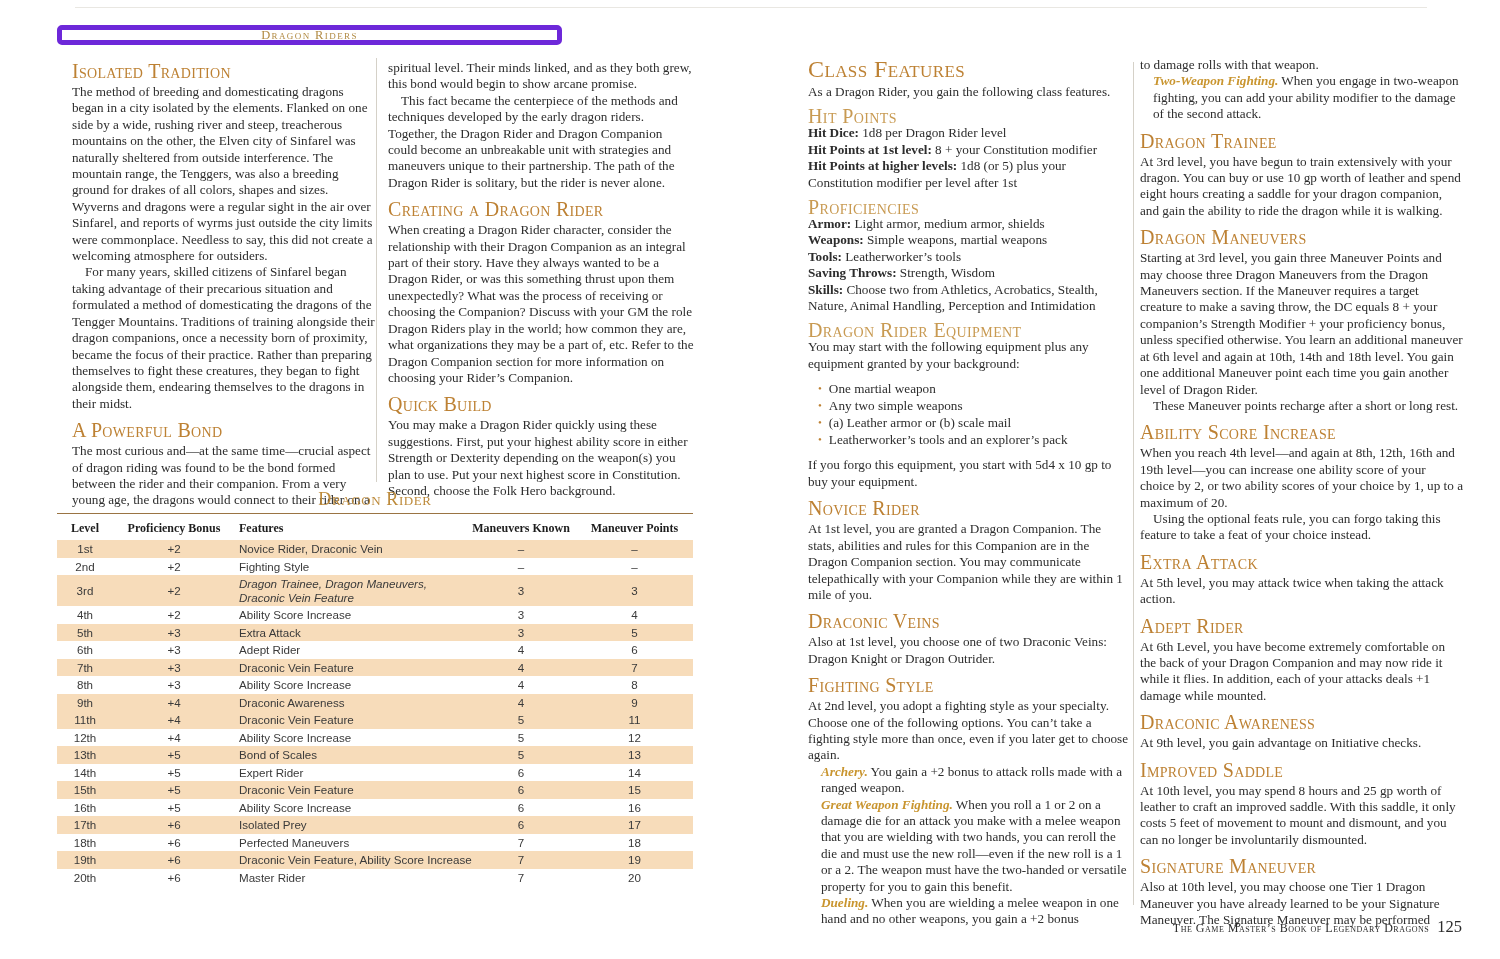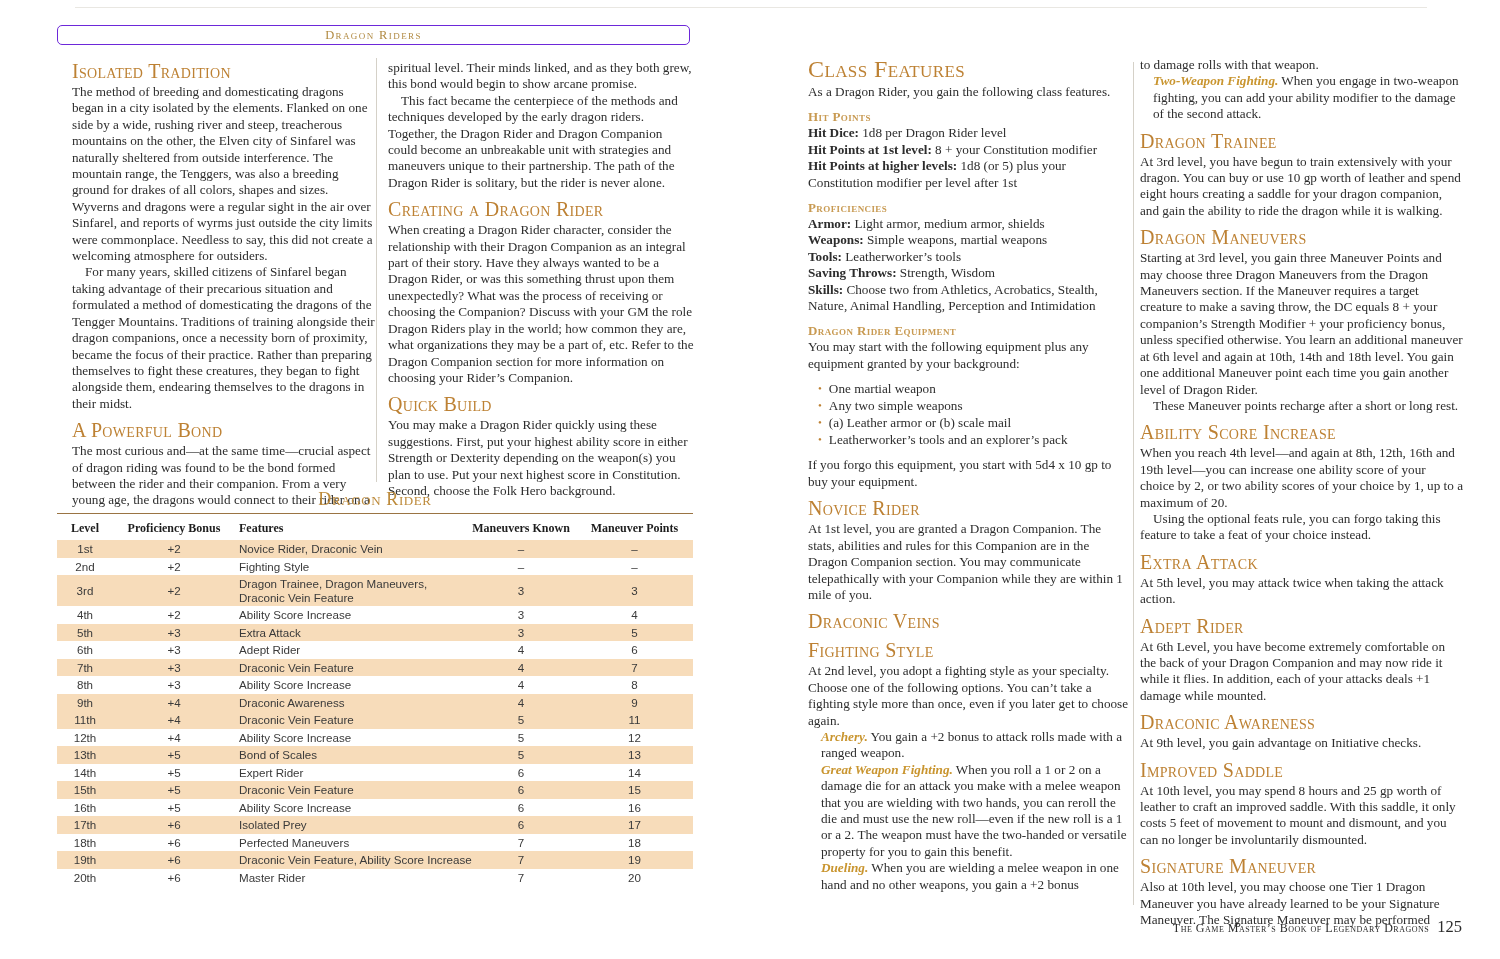--- a/index.html
+++ b/index.html
@@ -14,22 +14,22 @@
   *{box-sizing:border-box;}
   html,body{margin:0;padding:0;}
   body{
     width:1500px;height:959px;position:relative;background:#ffffff;
     font-family:"Liberation Serif", serif;color:var(--body-text);
     overflow:hidden;
   }
   .page-edge{position:absolute;left:75px;top:7px;width:1352px;height:1px;background:#e9e7e2;}
   
   .banner{
-    position:absolute;left:57px;top:25px;width:633px;height:20px;
-    border:1px solid #6d28d9;border-radius:5px;
+    position:absolute;left:57px;top:25px;width:505px;height:20px;
+    border:5px solid #6d28d9;border-radius:5px;
     display:flex;align-items:center;justify-content:center;
   }
   .banner span{
     font-variant:small-caps;font-size:12.5px;letter-spacing:1.4px;
     color:var(--banner-gold);line-height:1;
   }
   
   .col{position:absolute;font-size:13.2px;line-height:16.4px;}
   .lcol1{left:72px;top:60px;width:303px;}
   .lcol2{left:388px;top:60px;width:306px;}
@@ -43,22 +43,22 @@
   h1,h2,h3{font-weight:normal;}
   h1{
     font-size:24px;line-height:25px;margin:0 0 2px 0;
     color:var(--heading-gold);font-variant:small-caps;letter-spacing:.4px;
   }
   h2{
     font-size:20px;line-height:22px;margin:7px 0 2px 0;
     color:var(--heading-gold);font-variant:small-caps;letter-spacing:.3px;
   }
   h3{
-    font-size:13px;line-height:15px;margin:9px 0 1px 0;
-    color:var(--subheading-gold);font-variant:small-caps;letter-spacing:.4px;font-weight:bold;
+    font-size:20px;line-height:15px;margin:9px 0 1px 0;
+    color:var(--subheading-gold);font-variant:small-caps;letter-spacing:.4px;
   }
   p{margin:0;}
   p.ind{text-indent:13px;}
   .stat b{font-weight:bold;}
   ul.equip{list-style:none;margin:9px 0 9px 10px;padding:0;}
   ul.equip li{line-height:16.8px;}
   ul.equip li::before{content:"•";color:var(--heading-gold);font-size:11px;margin-right:7px;position:relative;top:-1px;}
   .style-entry{margin-left:13px;}
   .lead{font-style:italic;font-weight:bold;color:#c9952f;}
 
@@ -78,21 +78,21 @@
   table.dr th{
     font-size:12px;font-weight:bold;color:#1d1d1d;text-align:center;
     padding:6px 2px 5px 2px;line-height:13px;
   }
   table.dr th.feat{text-align:left;padding-left:4px;}
   table.dr td{
     font-family:"Liberation Sans", sans-serif;font-size:11.6px;color:#3a3a3a;
     text-align:center;padding:2px 2px;line-height:13.5px;
   }
   table.dr td.feat{text-align:left;padding-left:4px;white-space:nowrap;}
-  table.dr td.feat.wrap{white-space:normal;}
+  table.dr td.feat.wrap{white-space:normal;font-style:italic;}
   table.dr tr.odd{background:var(--stripe);}
 
   
   .footer{
     position:absolute;left:1000px;top:917px;width:462px;text-align:right;
     color:#2b2b2b;
   }
   .footer .book{font-variant:small-caps;font-size:12px;letter-spacing:.5px;}
   .footer .pagenum{font-size:16.5px;margin-left:8px;}
 </style>
@@ -305,20 +305,21 @@
     <li>Any two simple weapons</li>
     <li>(a) Leather armor or (b) scale mail</li>
     <li>Leatherworker’s tools and an explorer’s pack</li>
   </ul>
   <p>If you forgo this equipment, you start with 5d4 x 10 gp to buy your equipment.</p>
 
   <h2>Novice Rider</h2>
   <p>At 1st level, you are granted a Dragon Companion. The stats, abilities and rules for this Companion are in the Dragon Companion section. You may communicate telepathically with your Companion while they are within 1 mile of you.</p>
 
   <h2>Draconic Veins</h2>
+  <p>Also at 1st level, you choose one of two Draconic Veins: Dragon Knight or Dragon Outrider.</p>
 
   <h2>Fighting Style</h2>
   <p>At 2nd level, you adopt a fighting style as your specialty. Choose one of the following options. You can’t take a fighting style more than once, even if you later get to choose again.</p>
   <p class="style-entry"><span class="lead">Archery.</span><span> You gain a +2 bonus to attack rolls made with a ranged weapon.</span></p>
   <p class="style-entry"><span class="lead">Great Weapon Fighting.</span><span> When you roll a 1 or 2 on a damage die for an attack you make with a melee weapon that you are wielding with two hands, you can reroll the die and must use the new roll—even if the new roll is a 1 or a 2. The weapon must have the two-handed or versatile property for you to gain this benefit.</span></p>
   <p class="style-entry"><span class="lead">Dueling.</span><span> When you are wielding a melee weapon in one hand and no other weapons, you gain a +2 bonus</span></p>
 </div>
 
 <div class="vdiv vdiv-right"></div>
 

